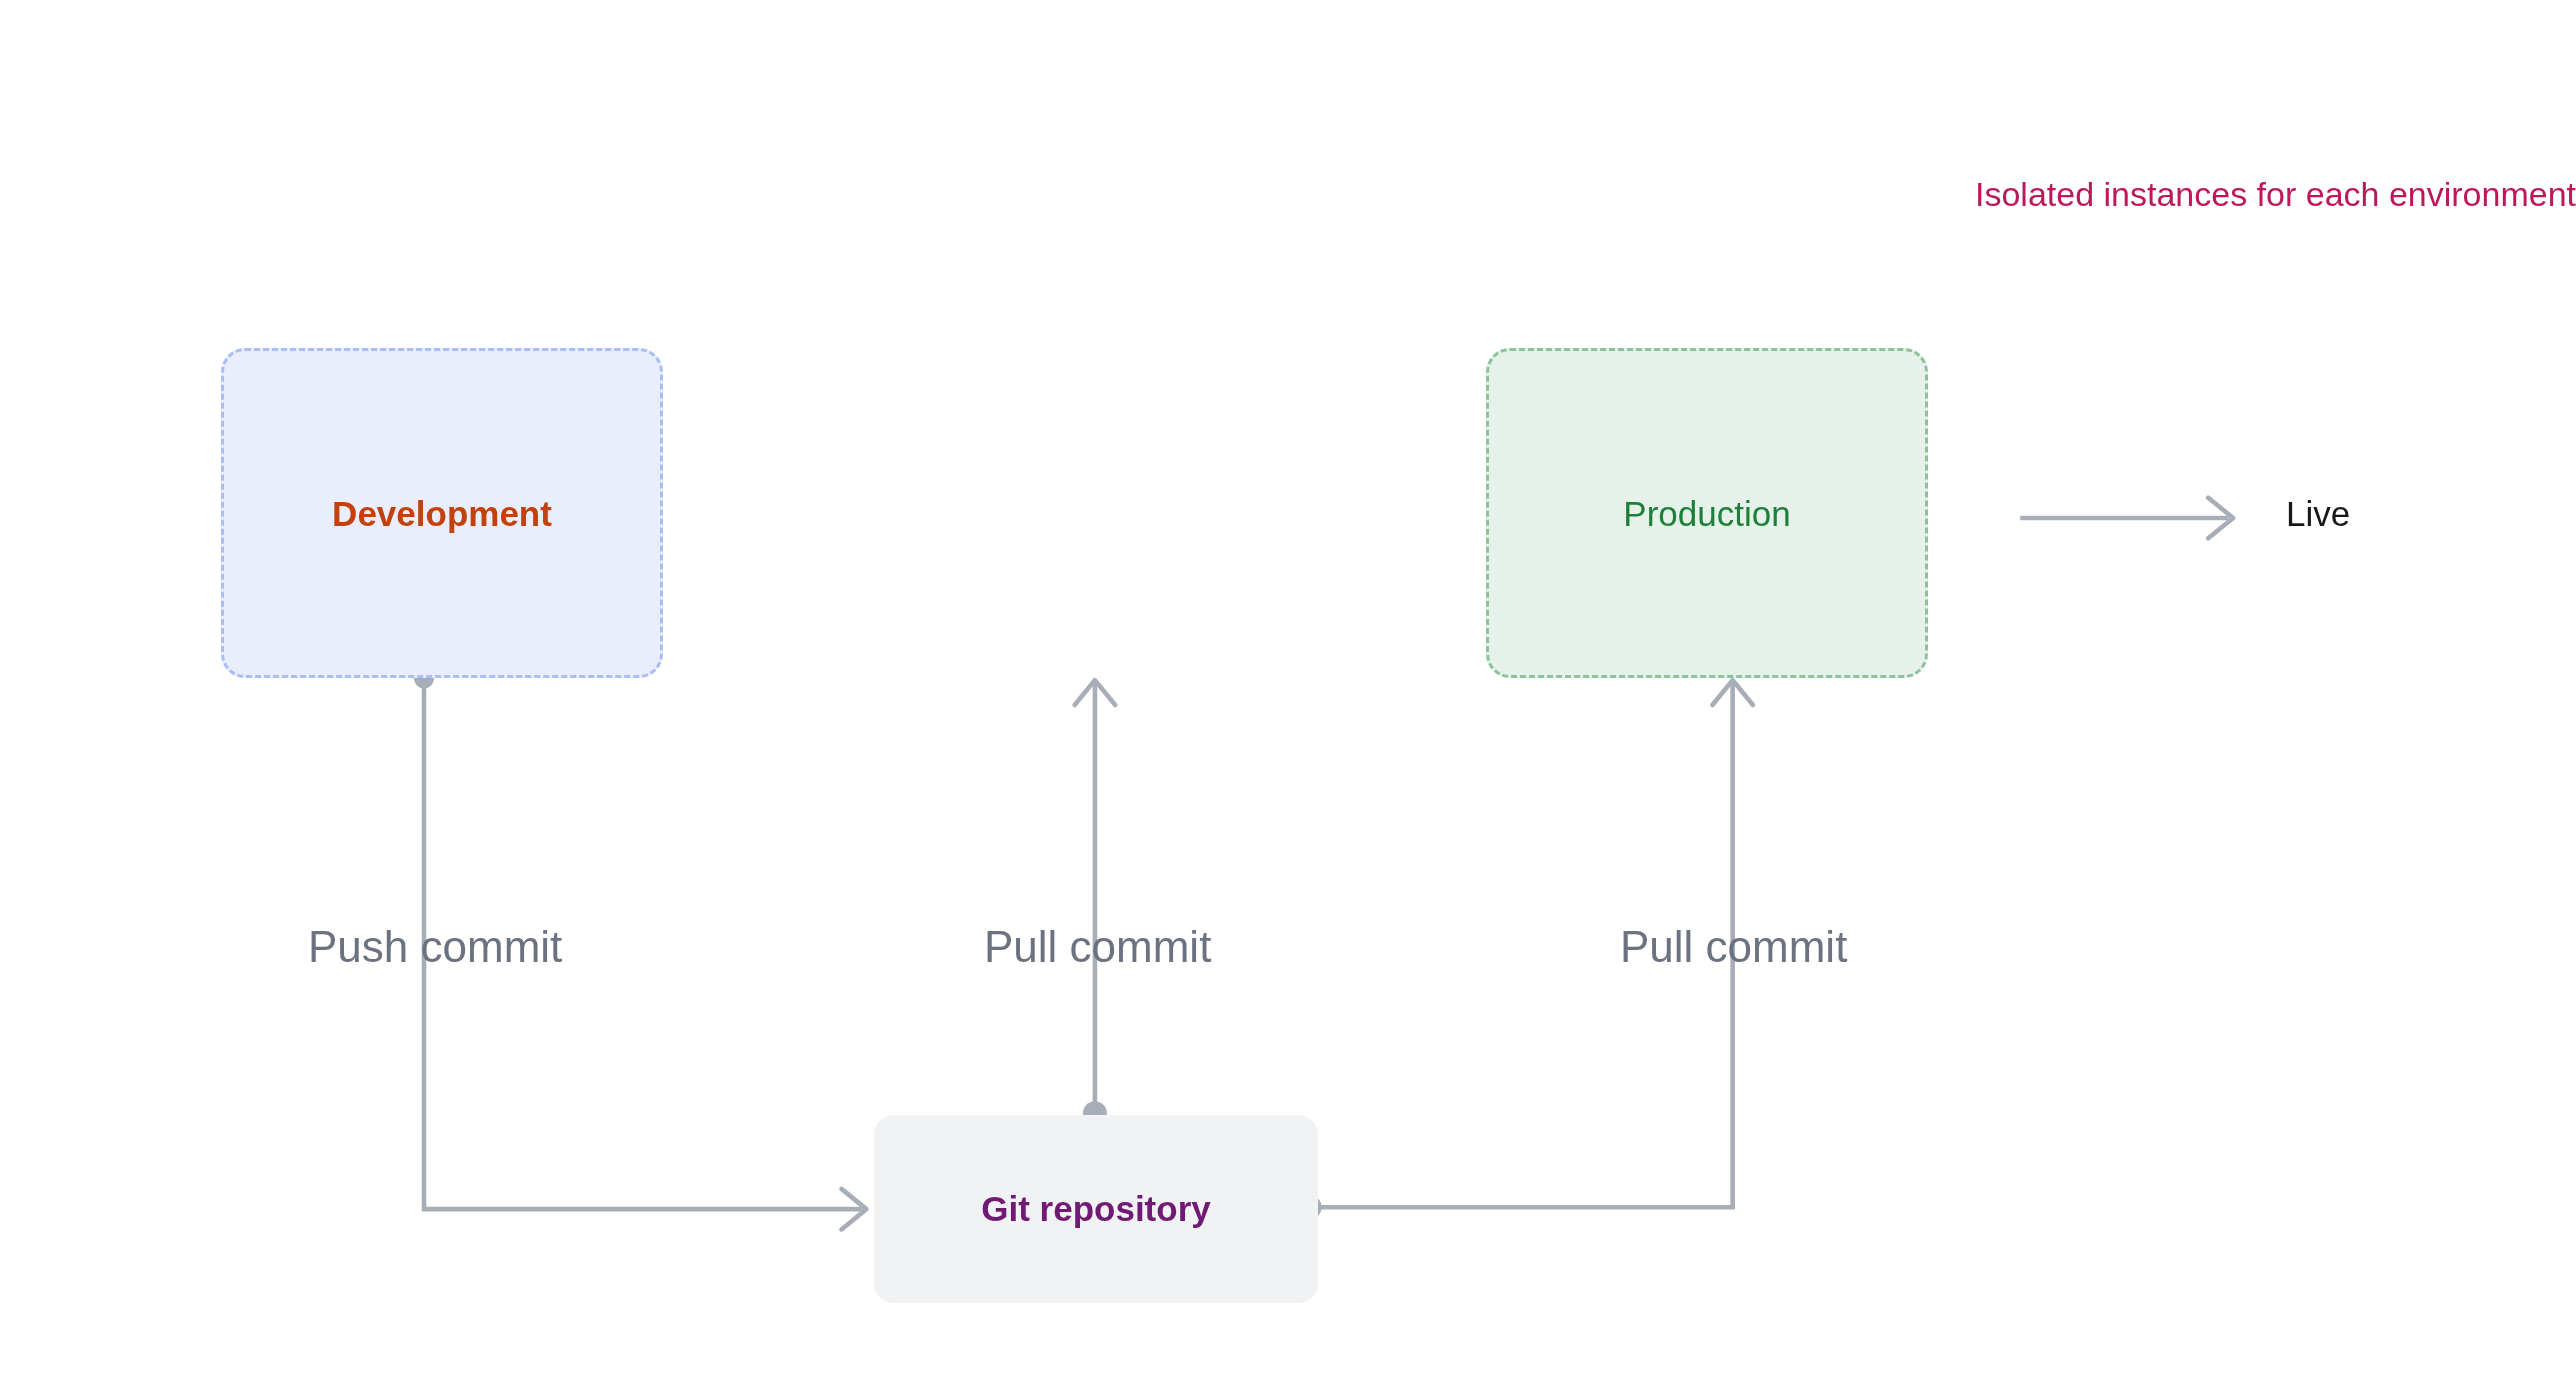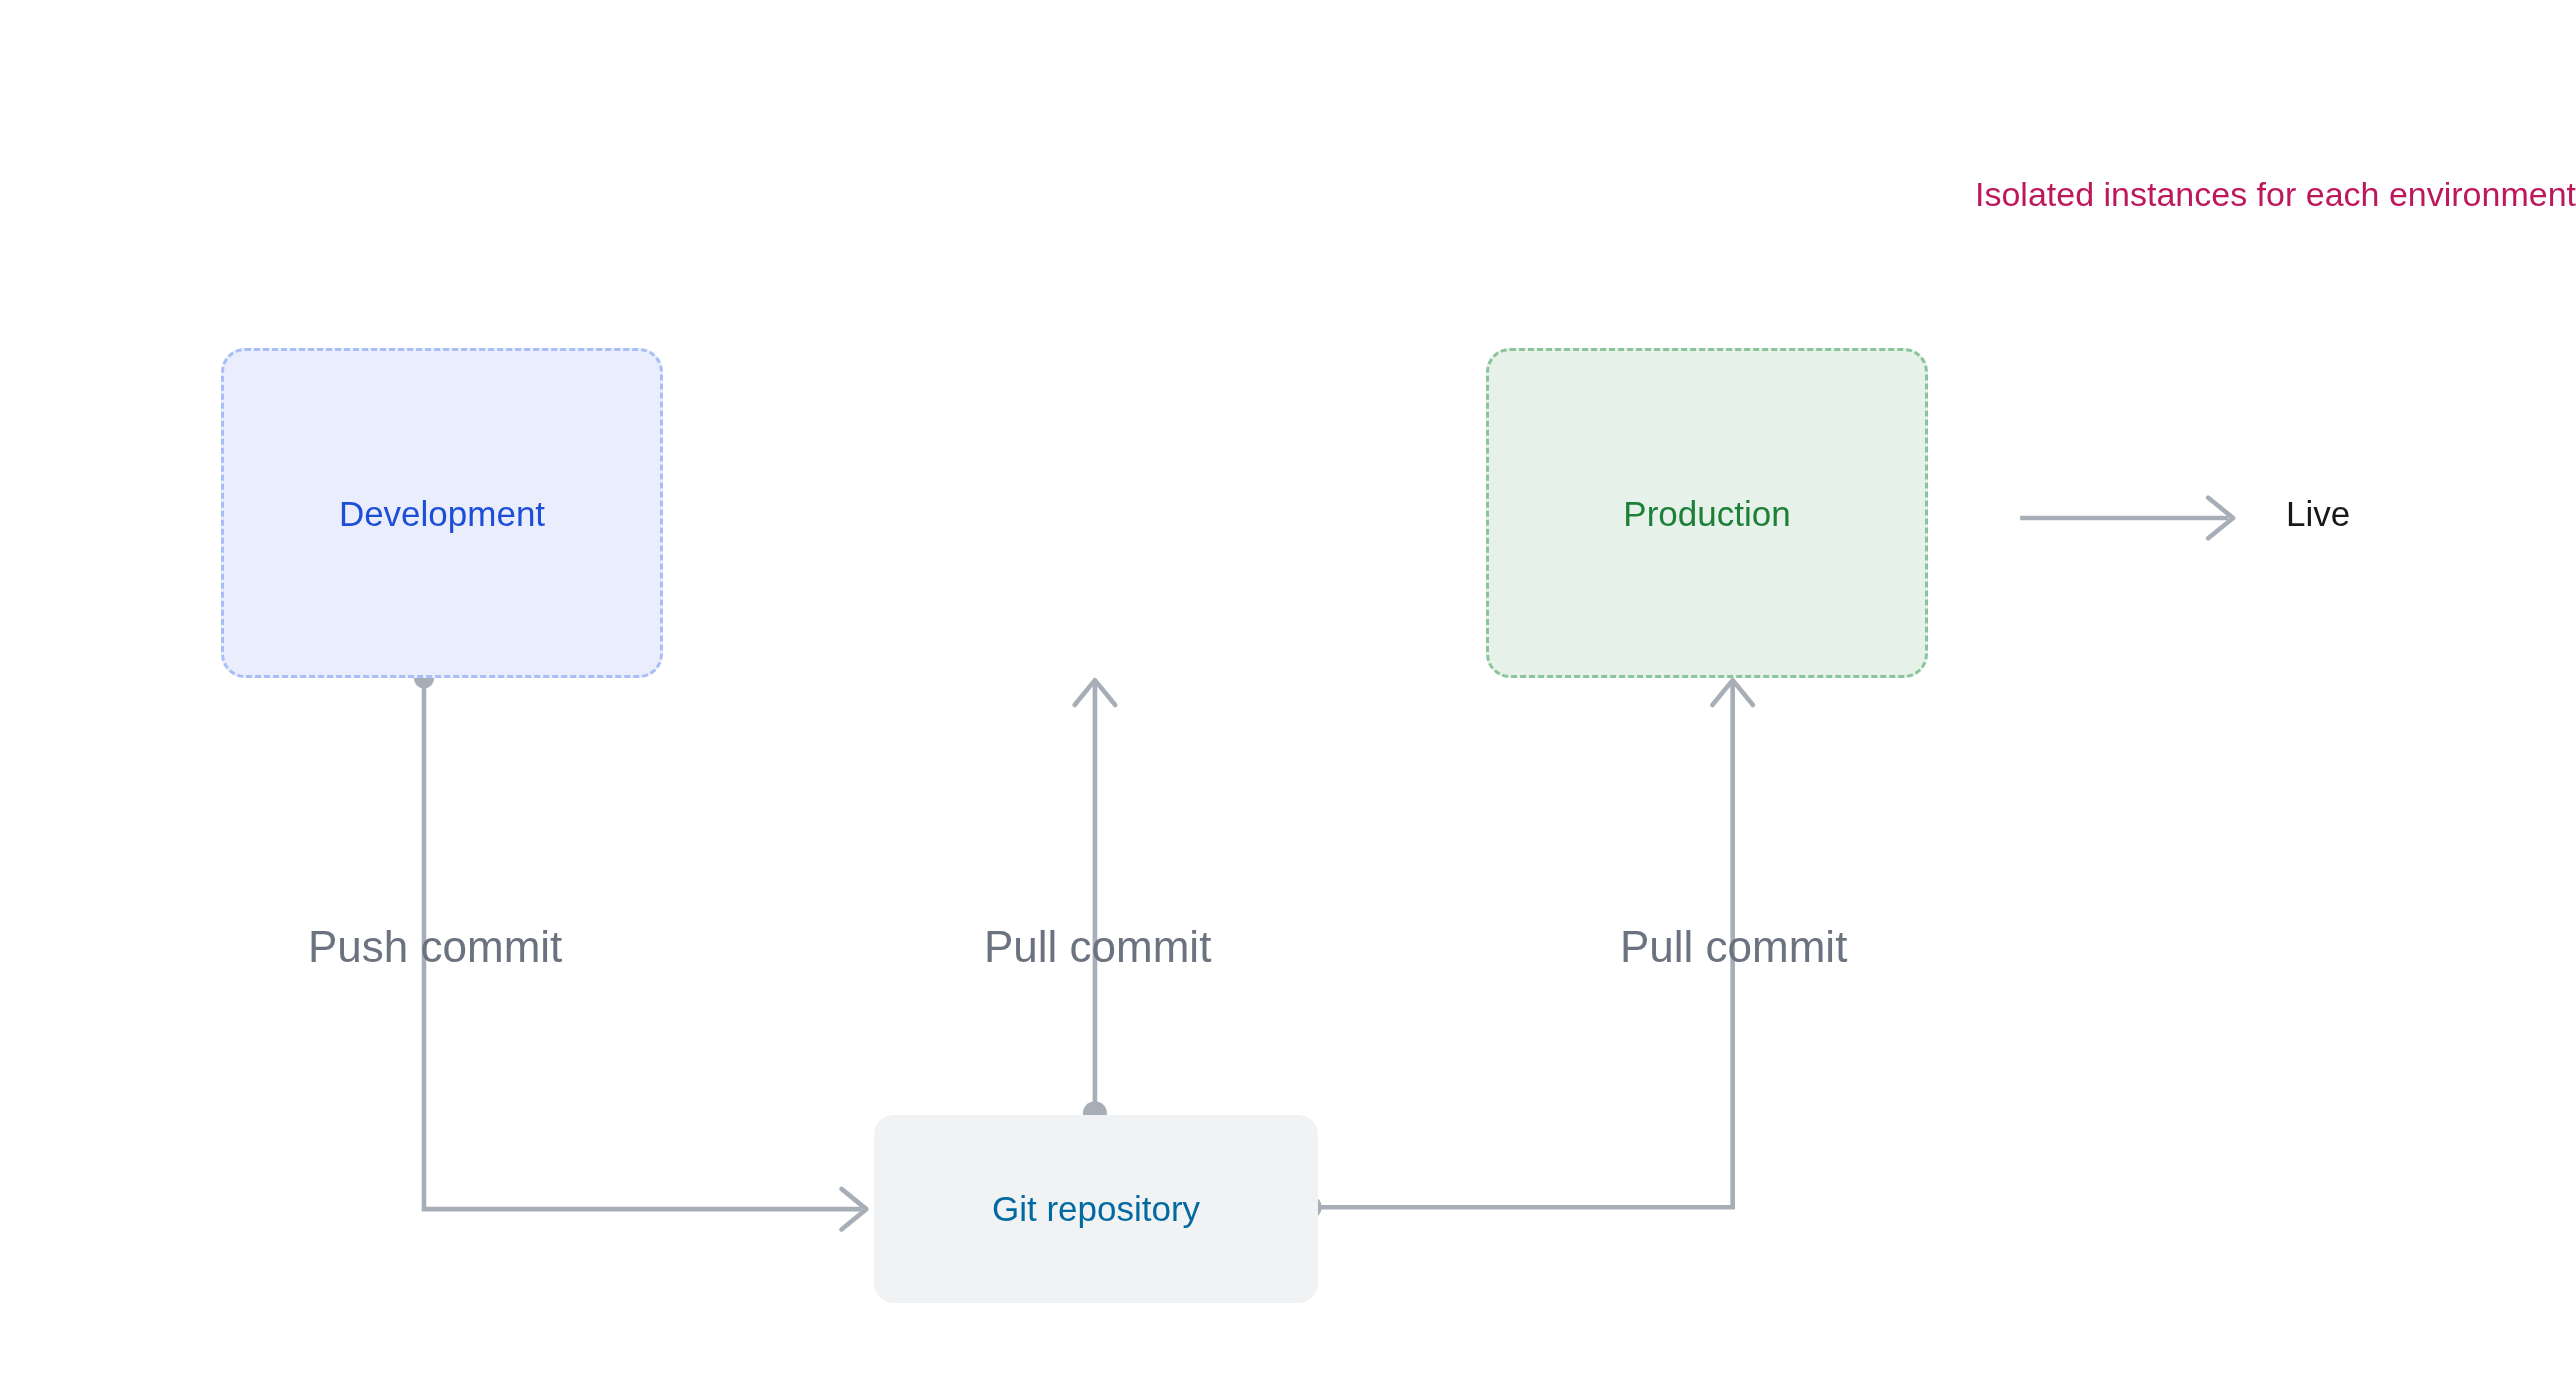--- a/index.html
+++ b/index.html
@@ -59,41 +59,41 @@
     line-height: 1;
   }
 
   #box-dev   { left: 221px;  top: 348px; width: 442px; height: 330px;
                background: #e9edfc; border-color: #a9bdf6; }
   #box-stg   { left: 874px;  top: 348px; width: 442px; height: 330px;
                background: #faeee4; border-color: #e4945e; }
   #box-prod  { left: 1486px; top: 348px; width: 442px; height: 330px;
                background: #e6f1e9; border-color: #8bc49b; }
 
-  #label-dev  { color: #1d4ed8; }
+  #label-dev  { color: #c2410c; font-weight: bold; }
   #label-stg  { color: #cc5b17; }
   #label-prod { color: #1d8038; }
 
   
   #git-node {
     position: absolute;
     left: 874px;
     top: 1115px;
     width: 444px;
     height: 188px;
     background: #f1f2f3;
     border-radius: 20px;
     display: flex;
     align-items: center;
     justify-content: center;
   }
   #git-label {
     font-size: 35px;
-    font-weight: 400;
-    color: #0369a1;
+    font-weight: 700;
+    color: #701a75;
   }
 
   
   #live-text {
     position: absolute;
     left: 2286px;
     top: 494px;
     font-size: 35px;
     font-weight: 400;
     color: #17181c;

